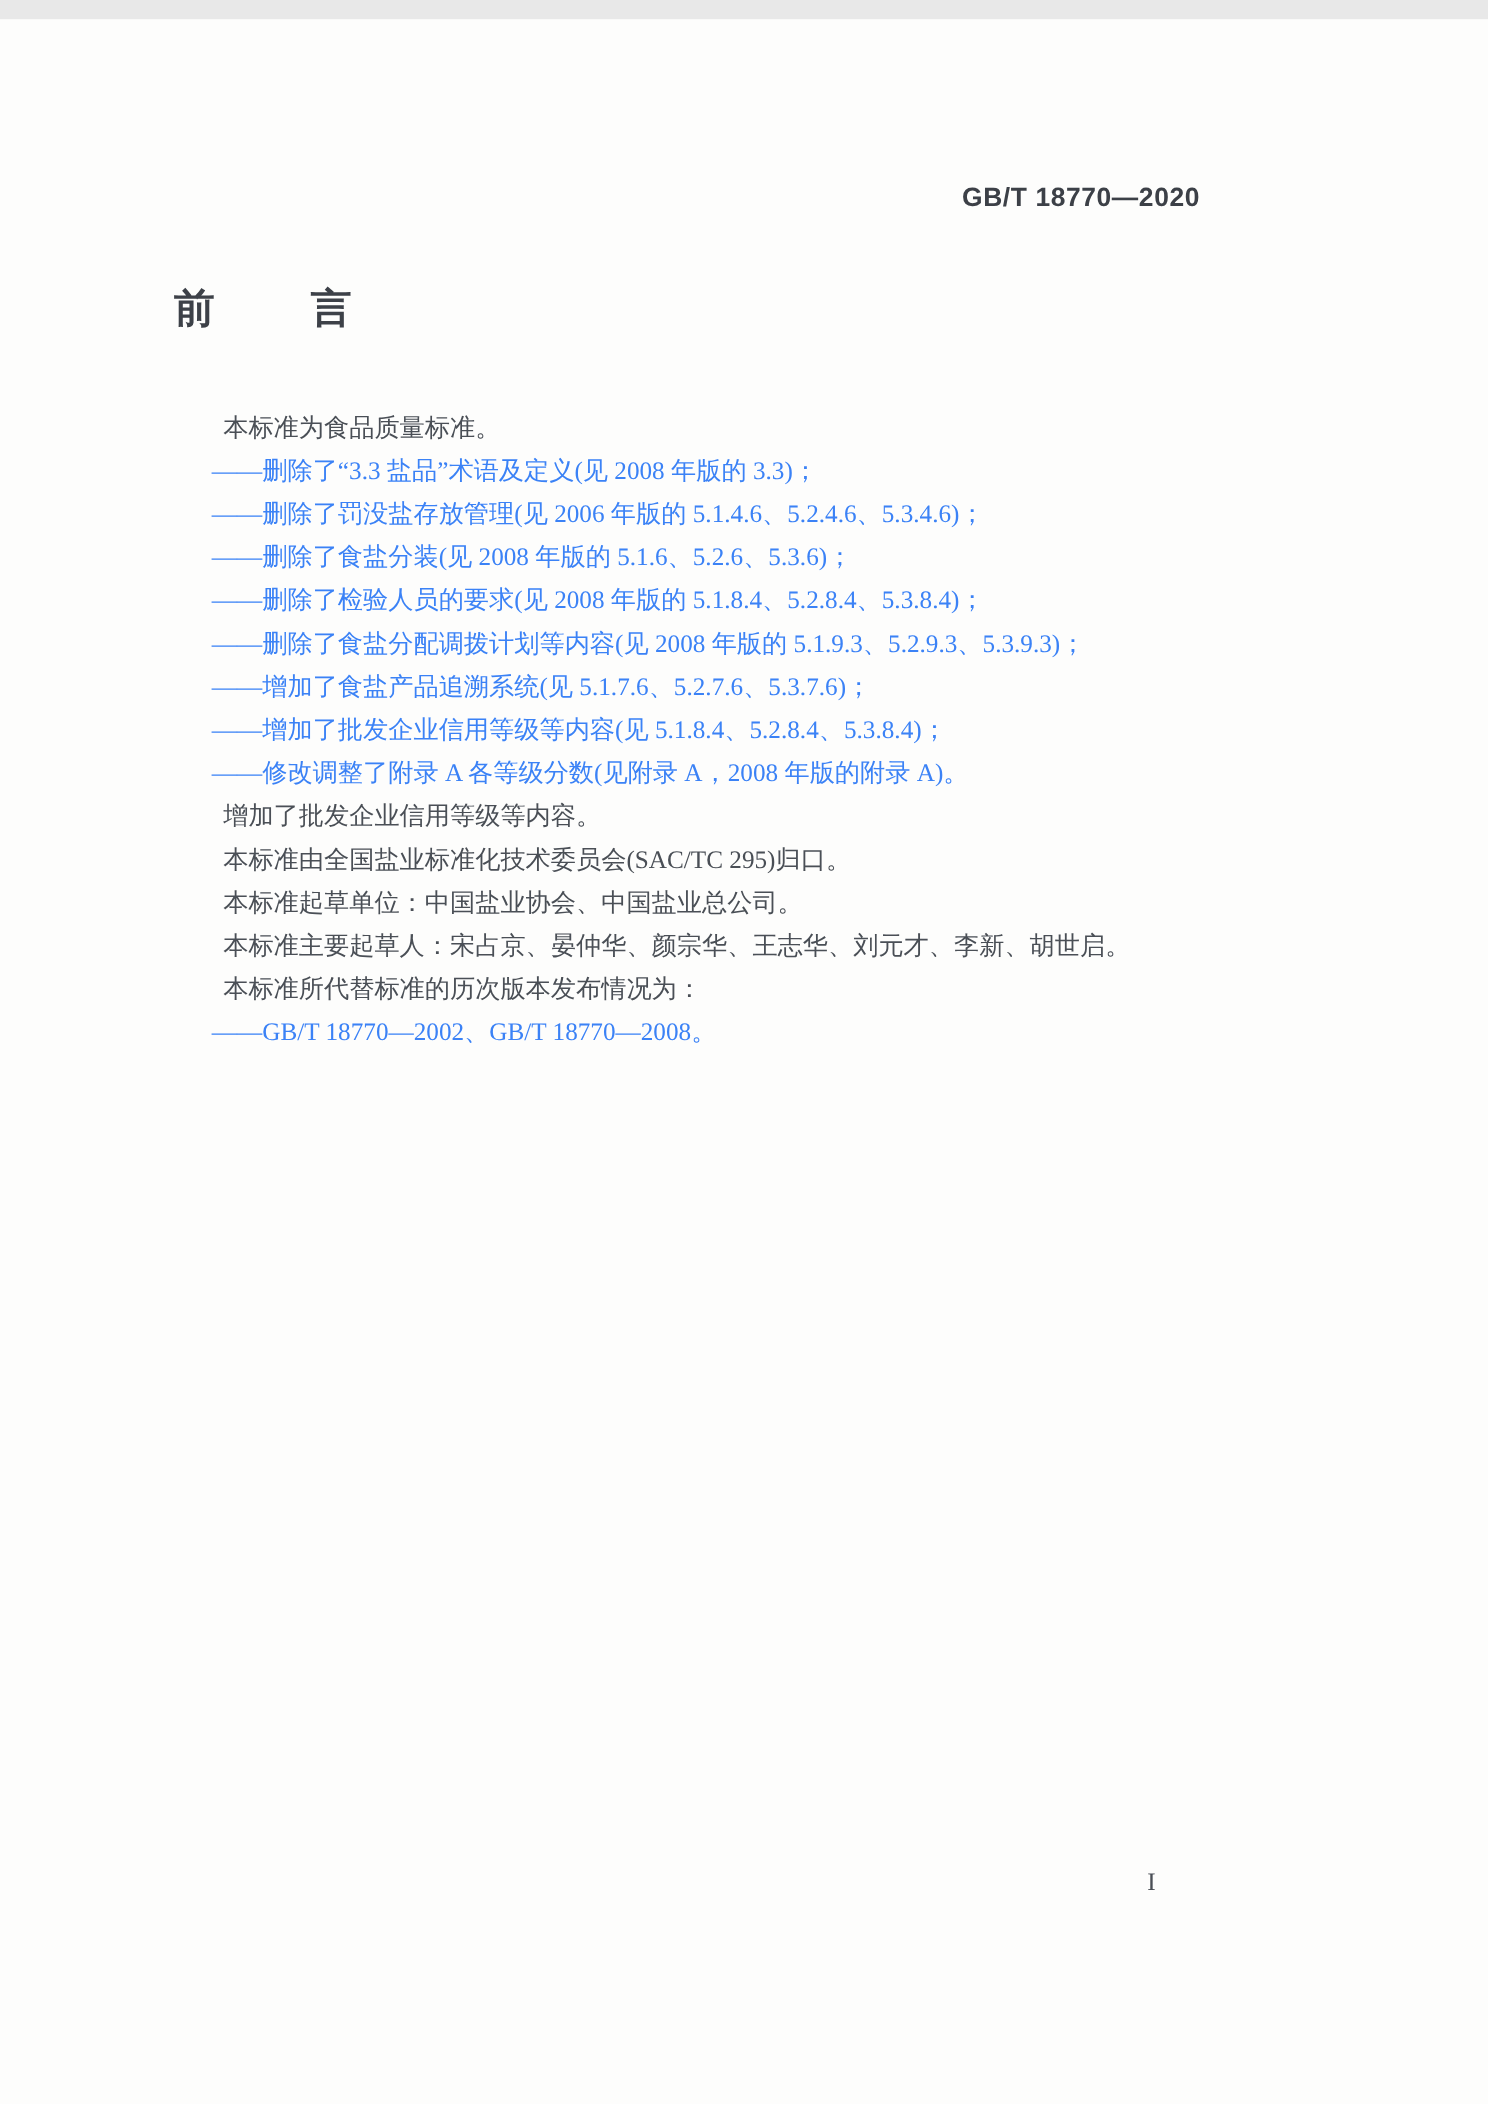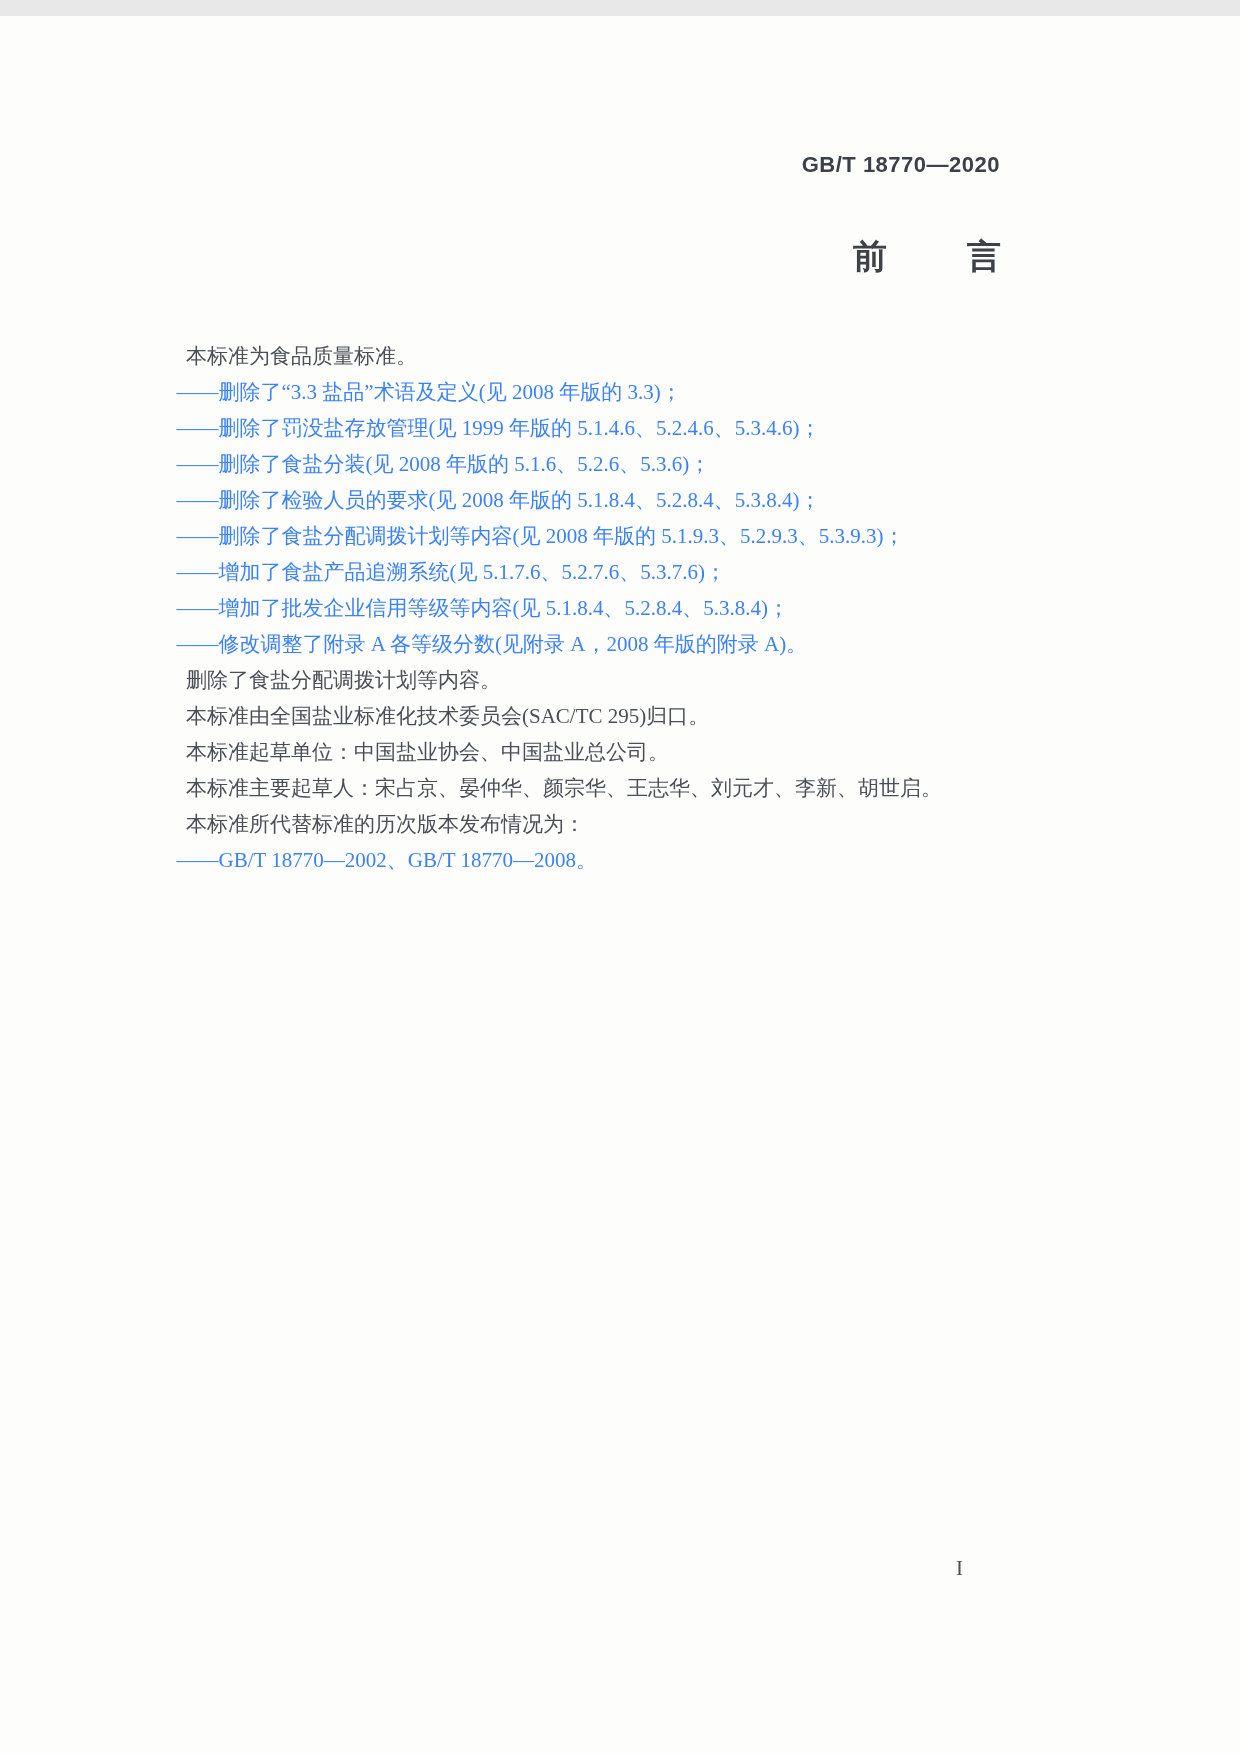--- a/index.html
+++ b/index.html
@@ -26,21 +26,21 @@
     color: #3c4047;
     letter-spacing: 0.5px;
     font-family: "Liberation Sans", "DejaVu Sans", sans-serif;
   }
   .doc-title {
     position: absolute;
     top: 218px;
     left: 145px;
     width: 860px;
     margin: 0;
-    text-align: right;
+    text-align: left;
     font-size: 34px;
     font-weight: bold;
     color: #3d4148;
     letter-spacing: 4px;
   }
   .foreword-body {
     position: absolute;
     top: 322px;
     left: 144px;
     width: 962px;
@@ -69,28 +69,28 @@
 <body>
 
 <div class="doc-page">
   <div class="header-code">GB/T 18770—2020</div>
 
   <h1 class="doc-title">前　　言</h1>
 
   <div class="foreword-body">
       <div class="line para">本标准为食品质量标准。</div>
       <div class="line dash">——删除了“3.3 盐品”术语及定义(见 2008 年版的 3.3)；</div>
-      <div class="line dash">——删除了罚没盐存放管理(见 1999 年版的 5.1.4.6、5.2.4.6、5.3.4.6)；</div>
+      <div class="line dash">——删除了罚没盐存放管理(见 2006 年版的 5.1.4.6、5.2.4.6、5.3.4.6)；</div>
       <div class="line dash">——删除了食盐分装(见 2008 年版的 5.1.6、5.2.6、5.3.6)；</div>
       <div class="line dash">——删除了检验人员的要求(见 2008 年版的 5.1.8.4、5.2.8.4、5.3.8.4)；</div>
       <div class="line dash">——删除了食盐分配调拨计划等内容(见 2008 年版的 5.1.9.3、5.2.9.3、5.3.9.3)；</div>
       <div class="line dash">——增加了食盐产品追溯系统(见 5.1.7.6、5.2.7.6、5.3.7.6)；</div>
       <div class="line dash">——增加了批发企业信用等级等内容(见 5.1.8.4、5.2.8.4、5.3.8.4)；</div>
       <div class="line dash">——修改调整了附录 A 各等级分数(见附录 A，2008 年版的附录 A)。</div>
-      <div class="line para">删除了食盐分配调拨计划等内容。</div>
+      <div class="line para">增加了批发企业信用等级等内容。</div>
       <div class="line para">本标准由全国盐业标准化技术委员会(SAC/TC 295)归口。</div>
       <div class="line para">本标准起草单位：中国盐业协会、中国盐业总公司。</div>
       <div class="line para">本标准主要起草人：宋占京、晏仲华、颜宗华、王志华、刘元才、李新、胡世启。</div>
       <div class="line para">本标准所代替标准的历次版本发布情况为：</div>
       <div class="line dash">——GB/T 18770—2002、GB/T 18770—2008。</div>
     </div>
 
   <div class="page-number">I</div>
 </div>
 

